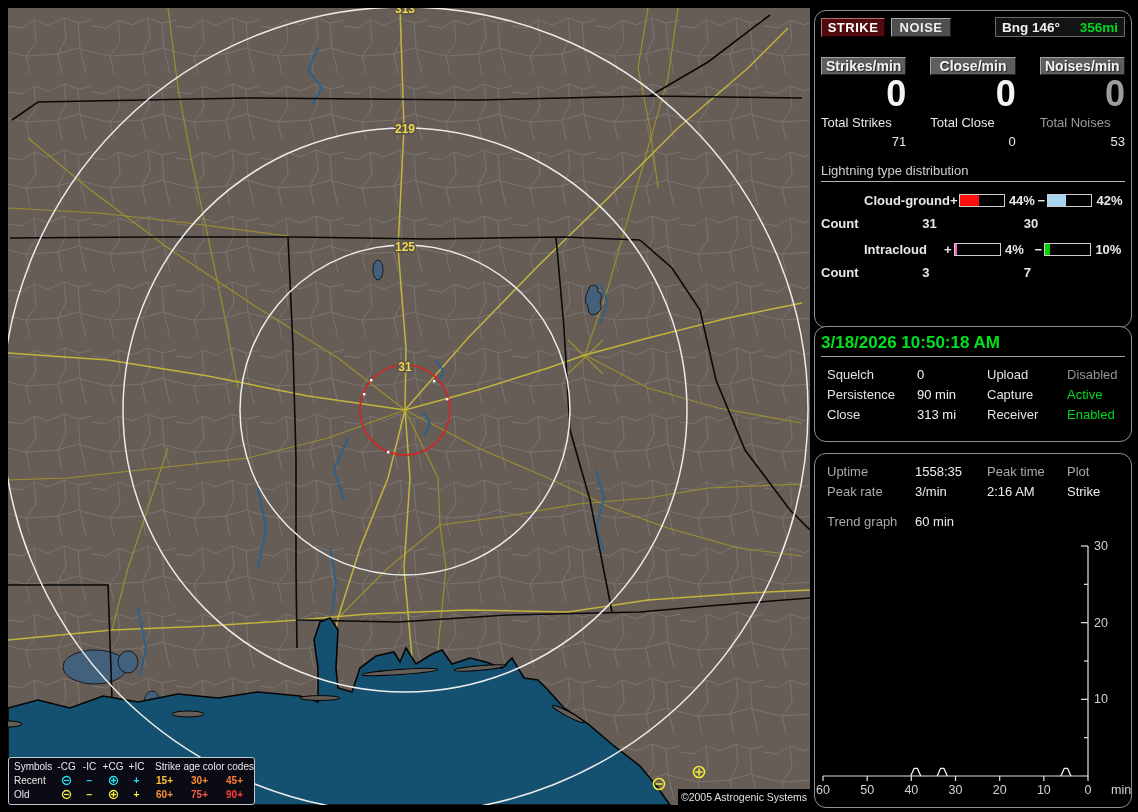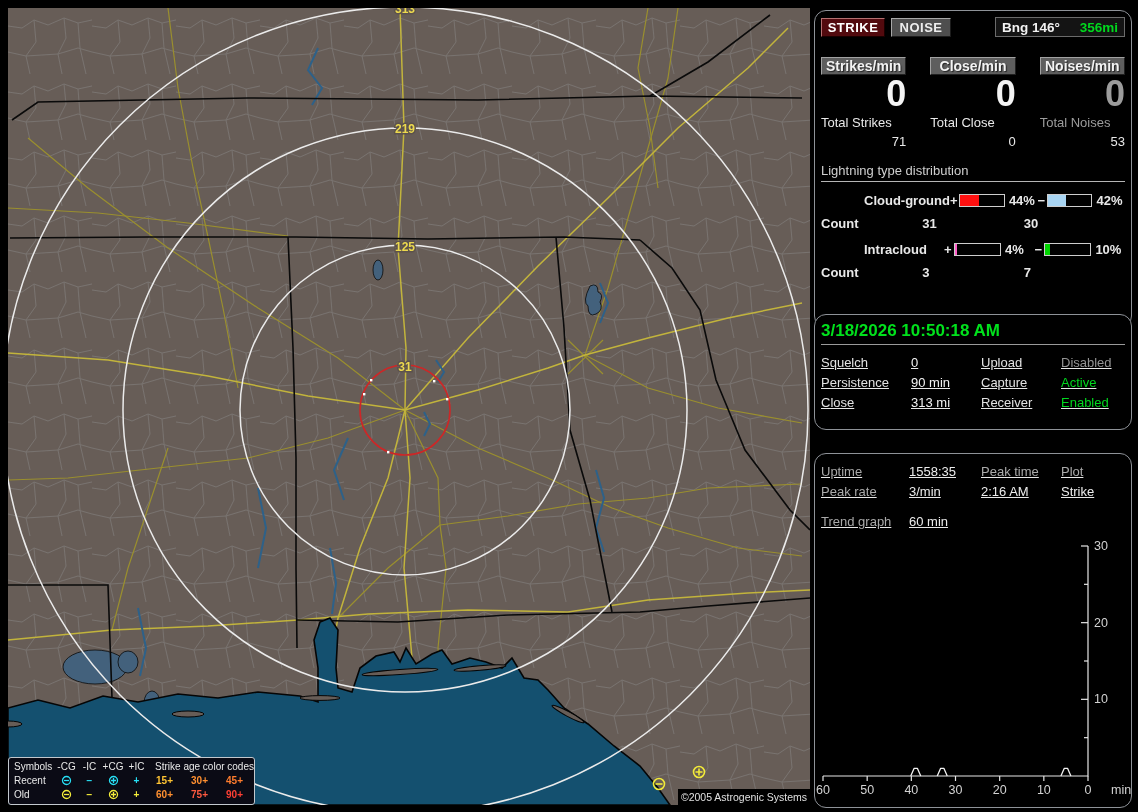--- a/index.html
+++ b/index.html
@@ -17,21 +17,21 @@
   .lg-title{flex:1;text-align:right;}
   .lg-age{width:35px;text-align:center;font-weight:bold;}
   .lg-sign{font-weight:bold;}
   .lg-svg{vertical-align:-2px;}
   #copyright{position:absolute;left:670px;top:781px;width:132px;height:16px;background:#000;
     color:#e0e0e0;font-size:10.5px;line-height:16px;text-align:center;white-space:nowrap;}
   
   .panel{position:absolute;left:814px;width:318px;background:#000;border:1px solid #8e9298;
     border-radius:12px;box-sizing:border-box;color:#e8e8e8;font-size:13px;}
   #boxA{top:10px;height:318px;}
-  #boxB{top:314px;height:116px;}
+  #boxB{top:326px;height:116px;}
   #boxC{top:453px;height:355px;}
   
   .hdr-row{display:flex;align-items:center;margin:6px 6px 0 6px;}
   .btn{height:19px;line-height:17px;text-align:center;font-weight:bold;font-size:13px;
     border:1px solid;border-color:#a8a8a8 #1c1c1c #1c1c1c #a8a8a8;box-sizing:border-box;cursor:default;}
   #btn-strike{width:64px;background:#520a0e;color:#fff;border-color:#b27070 #1a0000 #1a0000 #b27070;letter-spacing:.5px;}
   #btn-noise{width:60px;background:#4e4e4e;color:#ededed;margin-left:6px;letter-spacing:.5px;}
   #bng-box{margin-left:auto;width:130px;height:20px;background:#141414;border:1px solid #6b6b6b;
     display:flex;justify-content:space-between;align-items:center;padding:0 6px;box-sizing:border-box;}
   #bng-box .bng-label{font-weight:bold;color:#f2f2f2;font-size:13.5px;}
@@ -54,21 +54,21 @@
   .dl-sign{width:11px;font-weight:bold;text-align:left;}
   .dl-bar{width:52px;height:11px;border:1px solid #cdcdcd;background:#000;margin-right:2px;box-sizing:content-box;}
   .dl-fill{height:100%;width:0%;}
   .dl-pct{width:34px;font-weight:bold;padding-left:2px;}
   .cnt-line{display:flex;margin-top:8px;font-weight:bold;}
   .cnt-label{width:103px;}
   .cnt-val{width:103px;}
   
   #datetime{margin:6px 6px 0 6px;font-size:17px;font-weight:bold;color:#00e11c;
     border-bottom:1px solid #9a9a9a;padding-bottom:3px;white-space:nowrap;}
-  .srow{display:flex;margin:0 6px;line-height:20px;text-decoration:underline;}
+  .srow{display:flex;margin:0 12px;line-height:20px;}
   #status-rows{margin-top:8px;}
   .s-l1{width:90px;color:#e2e2e2;} .s-v1{width:70px;color:#f2f2f2;}
   .s-l2{width:80px;color:#e2e2e2;} .s-v2{flex:1;}
   .green{color:#00d81e;}
   .gray{color:#949494;}
   
   #stats{margin-top:8px;}
   .t-l1{width:88px;color:#a9a9a9;} .t-v1{width:72px;color:#ececec;}
   .t-l2{width:80px;color:#a9a9a9;} .t-v2{flex:1;color:#ececec;}
   #trend-svg{position:absolute;left:0;top:80px;}

